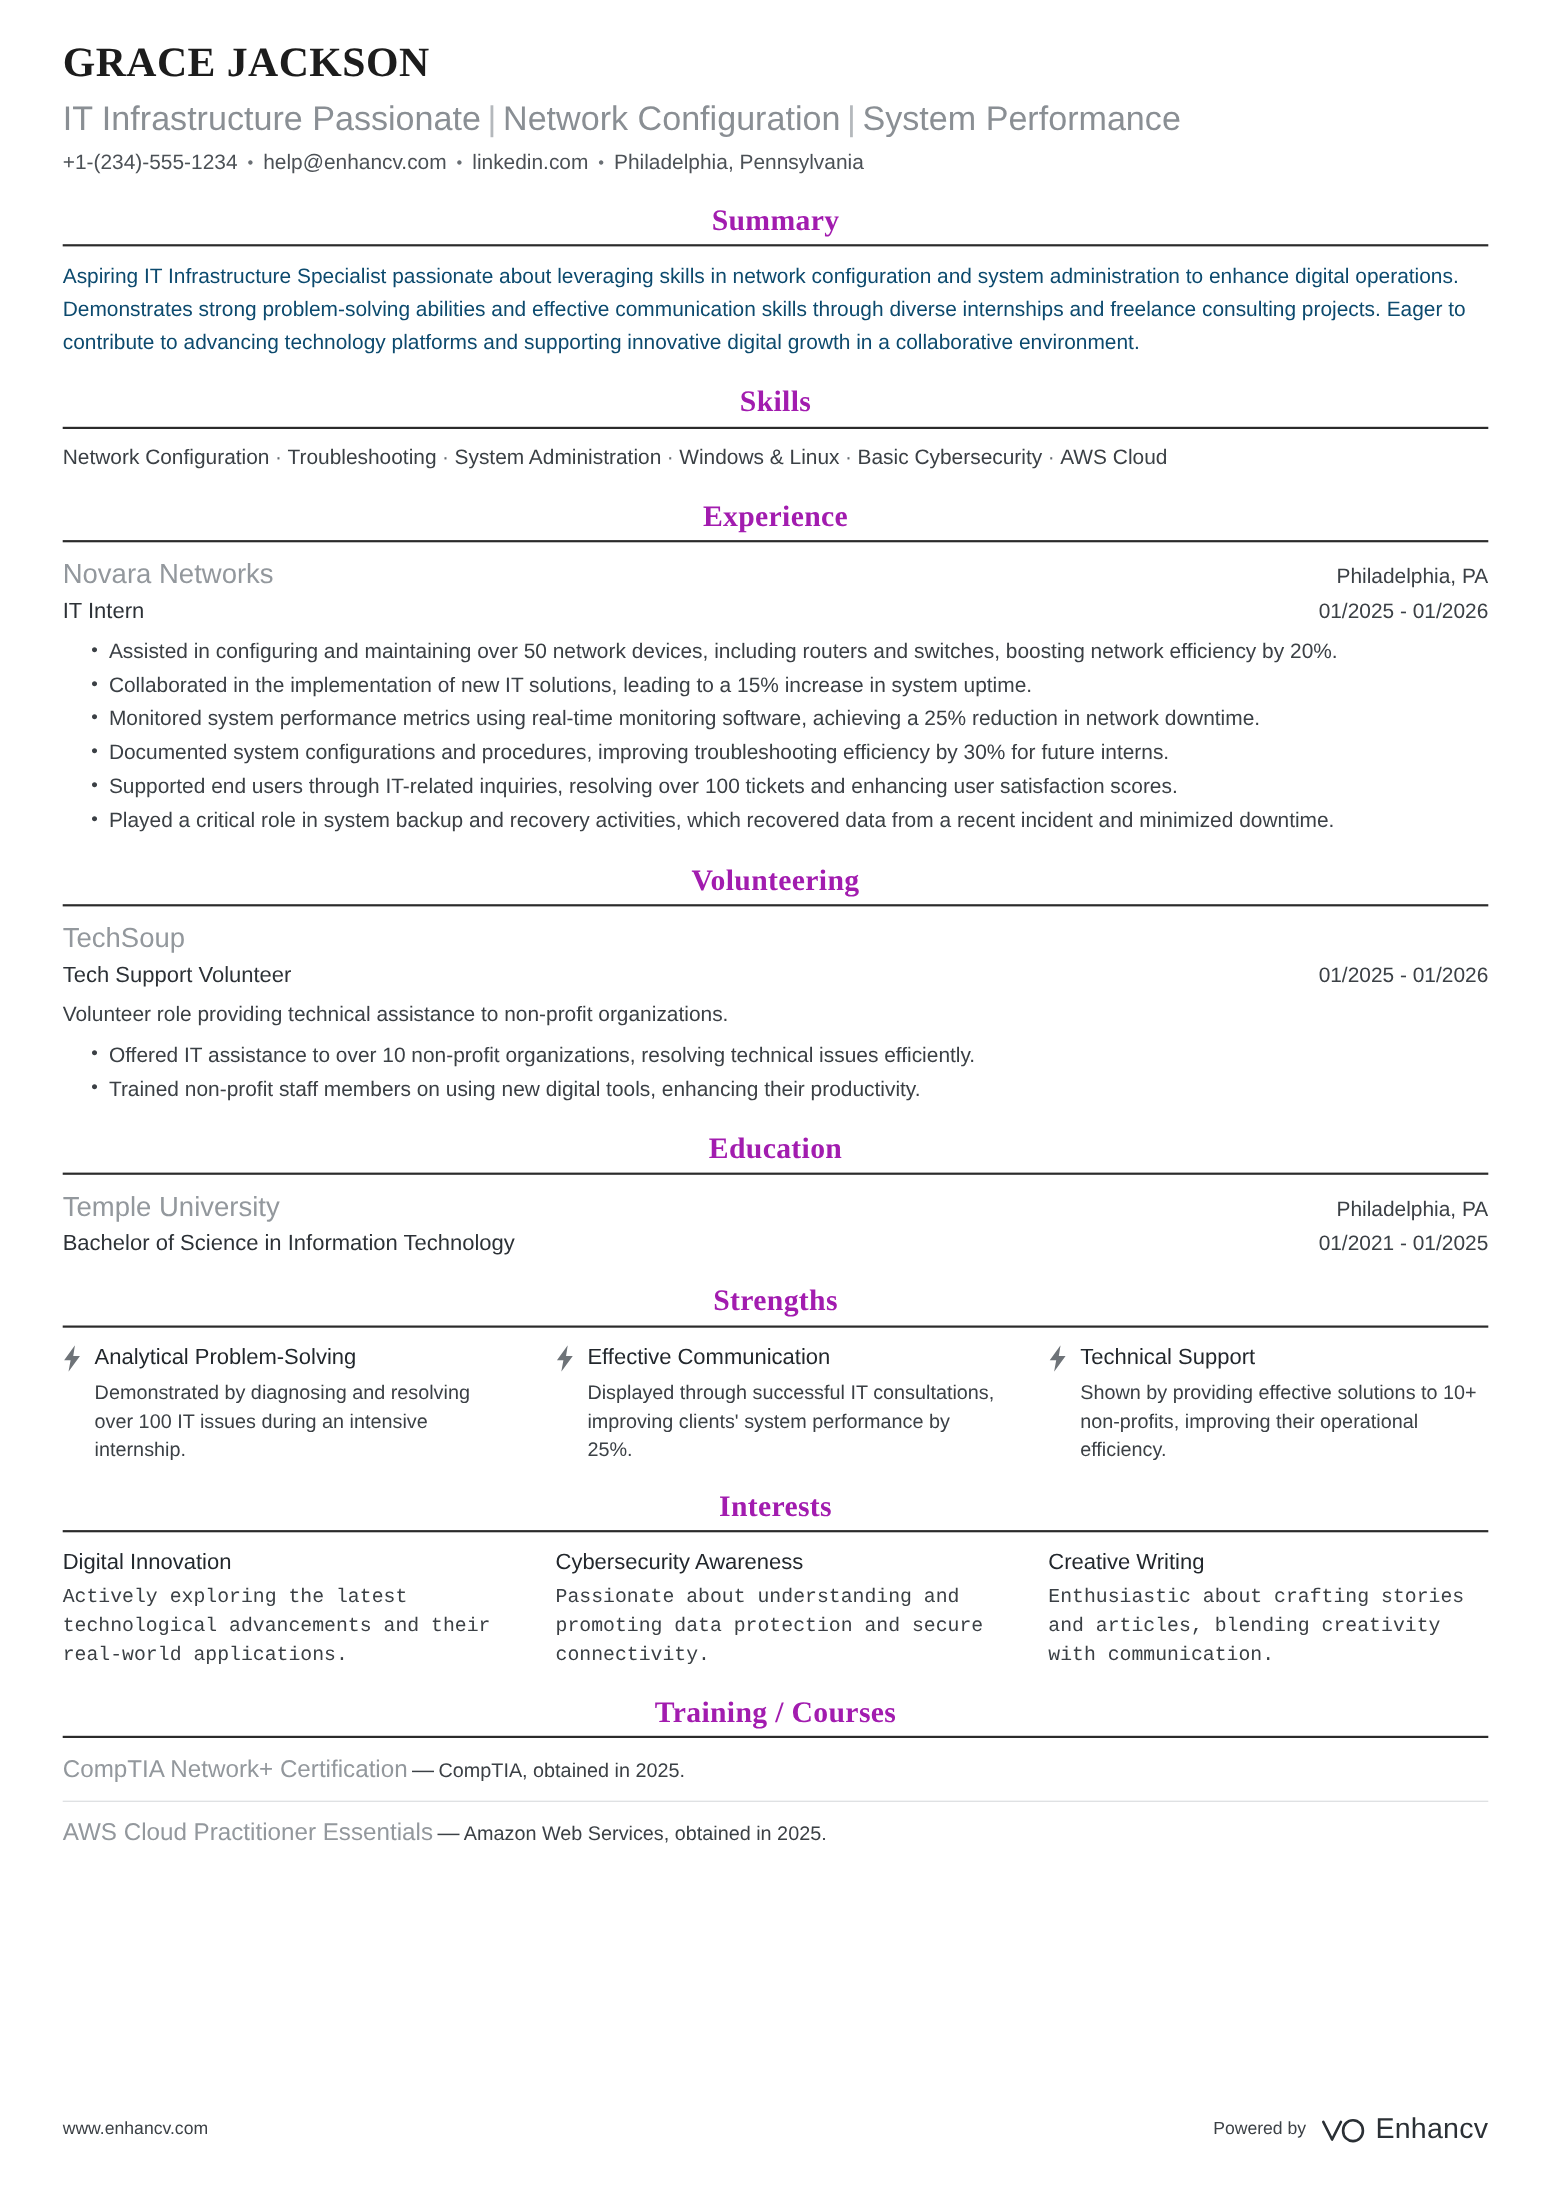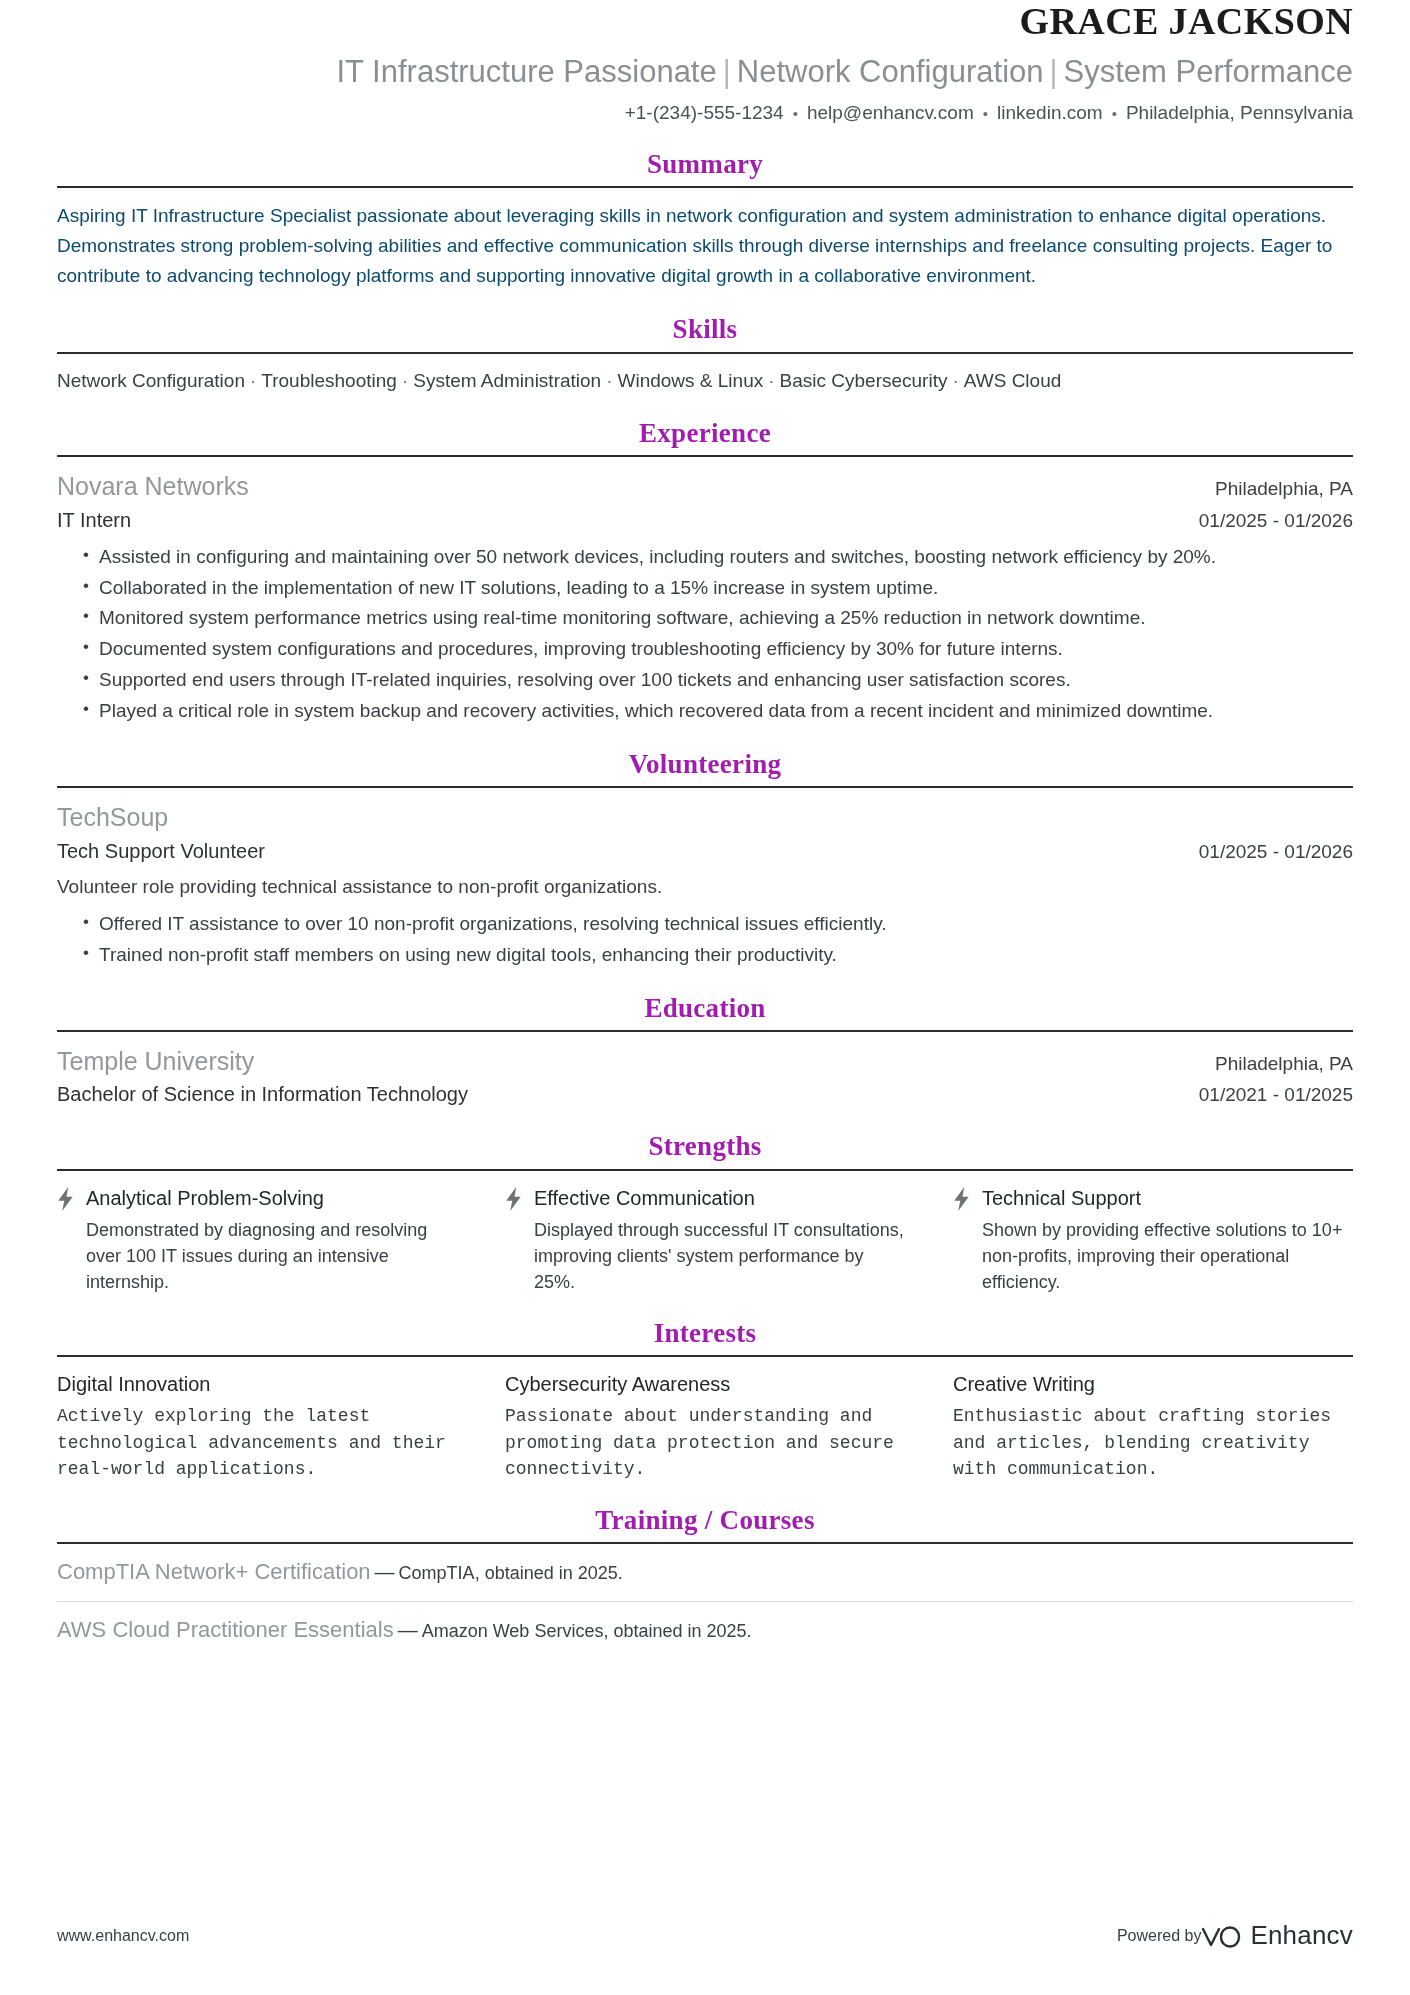--- a/index.html
+++ b/index.html
@@ -18,21 +18,22 @@
   .page {
     width: 1410px;
     height: 1995px;
     box-sizing: border-box;
     padding: 0 57px;
     position: relative;
   }
 
   
   .header {
-    text-align: right;
+    padding-top: 36px;
+    text-align: left;
   }
   .full-name {
     font-family: "Liberation Serif", serif;
     font-weight: bold;
     font-size: 38px;
     letter-spacing: 0.4px;
     color: #1c1c1c;
     line-height: 1.15;
     margin: 0;
   }
@@ -244,20 +245,21 @@
     align-items: center;
     justify-content: space-between;
   }
   .footer-url {
     font-size: 16px;
     color: #3b4045;
   }
   .powered {
     display: flex;
     align-items: center;
+    gap: 14px;
   }
   .powered-label {
     font-size: 16px;
     color: #3b4045;
   }
   .brand {
     display: flex;
     align-items: flex-end;
     gap: 9px;
   }

